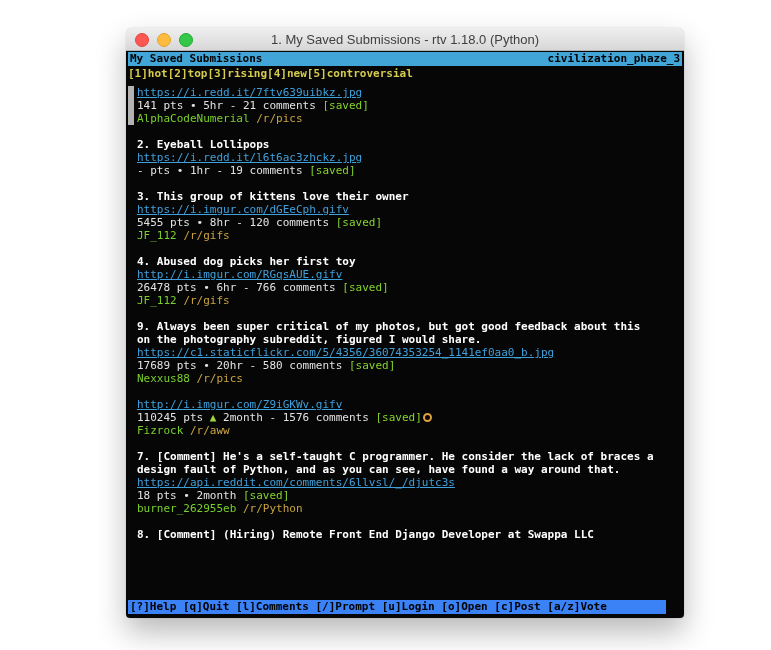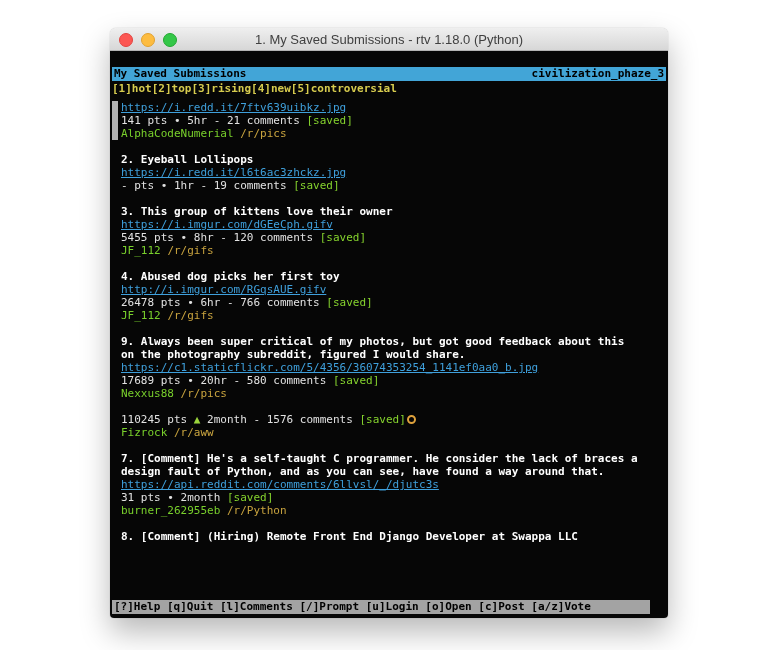--- a/index.html
+++ b/index.html
@@ -2,21 +2,21 @@
 <html><head>
 <meta charset="utf-8">
 <style>
   html,body{margin:0;padding:0;}
   body{
     width:771px;height:650px;position:relative;overflow:hidden;
     background:#ffffff;
     font-family:"DejaVu Sans Mono","Liberation Mono",monospace;
   }
   .window{
-    position:absolute;left:110px;top:28px;width:558px;height:590px;
+    position:absolute;left:126px;top:28px;width:558px;height:590px;
     border-radius:6px 6px 4px 4px;
     box-shadow:0 14px 30px rgba(0,0,0,.28),0 0 1px rgba(0,0,0,.4);
     overflow:hidden;
   }
   .titlebar{
     height:22px;position:relative;
     background:linear-gradient(#efefef,#d7d7d7);
     border-bottom:1px solid #b3b3b3;
     display:flex;align-items:center;justify-content:center;
   }
@@ -25,21 +25,21 @@
   .light.red{background:#fc5753;border:0.5px solid #e2443f;}
   .light.yellow{background:#fdbc40;border:0.5px solid #e0a130;}
   .light.green{background:#34c748;border:0.5px solid #23a832;}
   .win-title{
     font-family:"Liberation Sans","DejaVu Sans",sans-serif;
     font-size:13px;color:#404040;
   }
   .terminal{
     position:relative;height:567px;background:#060606;
     font-size:11px;line-height:13px;
-    padding:16px 2px 0 2px;box-sizing:border-box;overflow:hidden;
+    padding:1px 2px 0 2px;box-sizing:border-box;overflow:hidden;
   }
   .statusbar{
     background:#42a5d7;color:#000;font-weight:bold;
     display:flex;justify-content:space-between;
     height:14px;line-height:14px;padding:0 2px;margin:0 -0px;
   }
   .sortmenu{
     display:flex;justify-content:flex-start;
     color:#d6cb4e;font-weight:bold;height:13px;line-height:13px;margin-top:1px;
   }
@@ -57,21 +57,21 @@
   .meta .saved{color:#86d42e;}
   .gild{
     display:none;width:5px;height:5px;border:2px solid #dfa23c;border-radius:50%;
     vertical-align:-1px;margin-left:1px;
   }
   .item.gilded .gild{display:inline-block;}
   .author .user{color:#79d02c;}
   .author .sub{color:#c9a43f;}
   .footerbar{
     position:absolute;left:2px;bottom:4px;width:538px;height:14px;line-height:14px;
-    background:#a3a3a3;color:#000;font-weight:bold;padding-left:2px;box-sizing:border-box;
+    background:#3b82f6;color:#000;font-weight:bold;padding-left:2px;box-sizing:border-box;
     white-space:nowrap;overflow:hidden;
   }
 </style>
 </head>
 <body>
 
 <div class="window">
   <div class="titlebar">
     <div class="lights">
       <span class="light red"></span>
@@ -130,30 +130,31 @@
 
     <div class="title">9. Always been super critical of my photos, but got good feedback about this
 on the photography subreddit, figured I would share.</div>
     <div class="url">https://c1.staticflickr.com/5/4356/36074353254_1141ef0aa0_b.jpg</div>
     <div class="meta"><span class="m-pre">17689 pts • 20hr - 580 comments </span><span class="arrow"></span><span class="m-post"></span><span class="saved">[saved]</span></div>
     <div class="author"><span class="user">Nexxus88</span> <span class="sub">/r/pics</span></div>
   </div>
 
   <div class="item gilded">
 
+    <div class="url">http://i.imgur.com/Z9iGKWv.gifv</div>
     <div class="meta"><span class="m-pre">110245 pts </span><span class="arrow">▲</span><span class="m-post"> 2month - 1576 comments </span><span class="saved">[saved]</span><span class="gild"></span></div>
     <div class="author"><span class="user">Fizrock</span> <span class="sub">/r/aww</span></div>
   </div>
 
   <div class="item">
 
     <div class="title">7. [Comment] He's a self-taught C programmer. He consider the lack of braces a
 design fault of Python, and as you can see, have found a way around that.</div>
     <div class="url">https://api.reddit.com/comments/6llvsl/_/djutc3s</div>
-    <div class="meta"><span class="m-pre">31 pts • 2month </span><span class="arrow"></span><span class="m-post"></span><span class="saved">[saved]</span></div>
+    <div class="meta"><span class="m-pre">18 pts • 2month </span><span class="arrow"></span><span class="m-post"></span><span class="saved">[saved]</span></div>
     <div class="author"><span class="user">burner_262955eb</span> <span class="sub">/r/Python</span></div>
   </div>
 
   <div class="item">
 
     <div class="title">8. [Comment] (Hiring) Remote Front End Django Developer at Swappa LLC</div>
 
   </div>
 </div>
 

